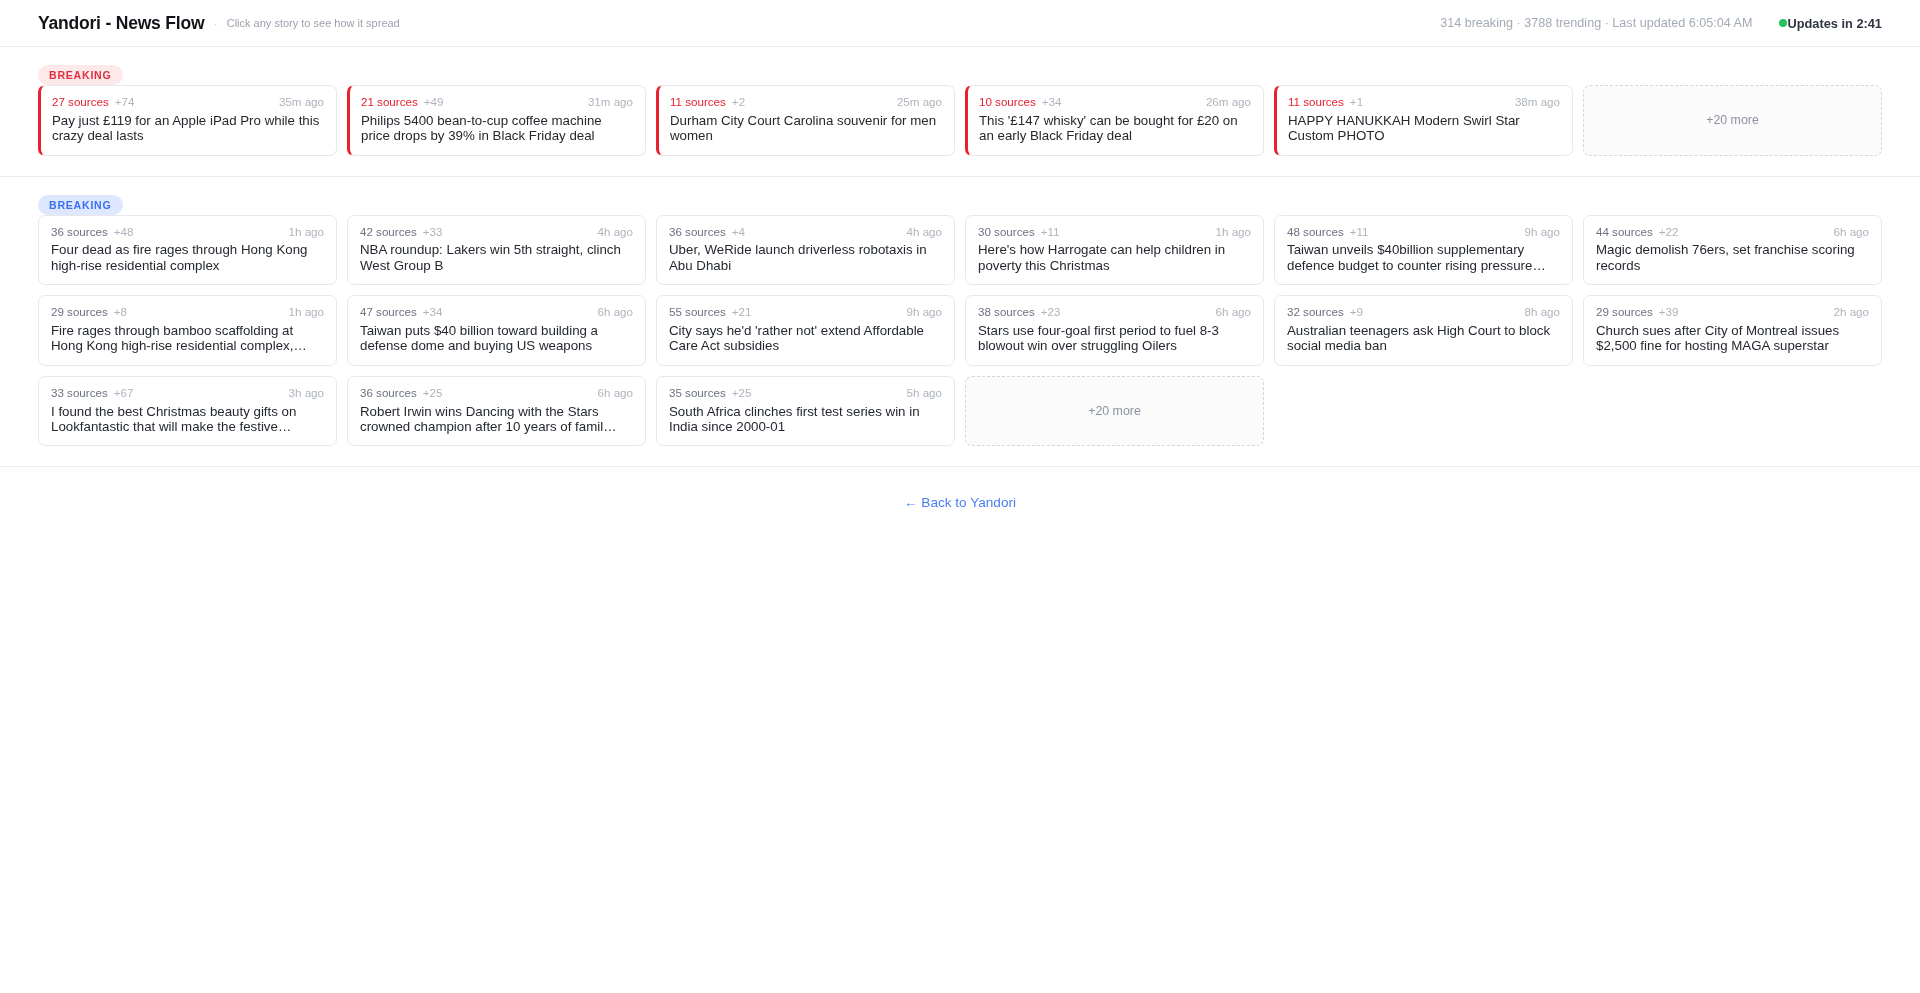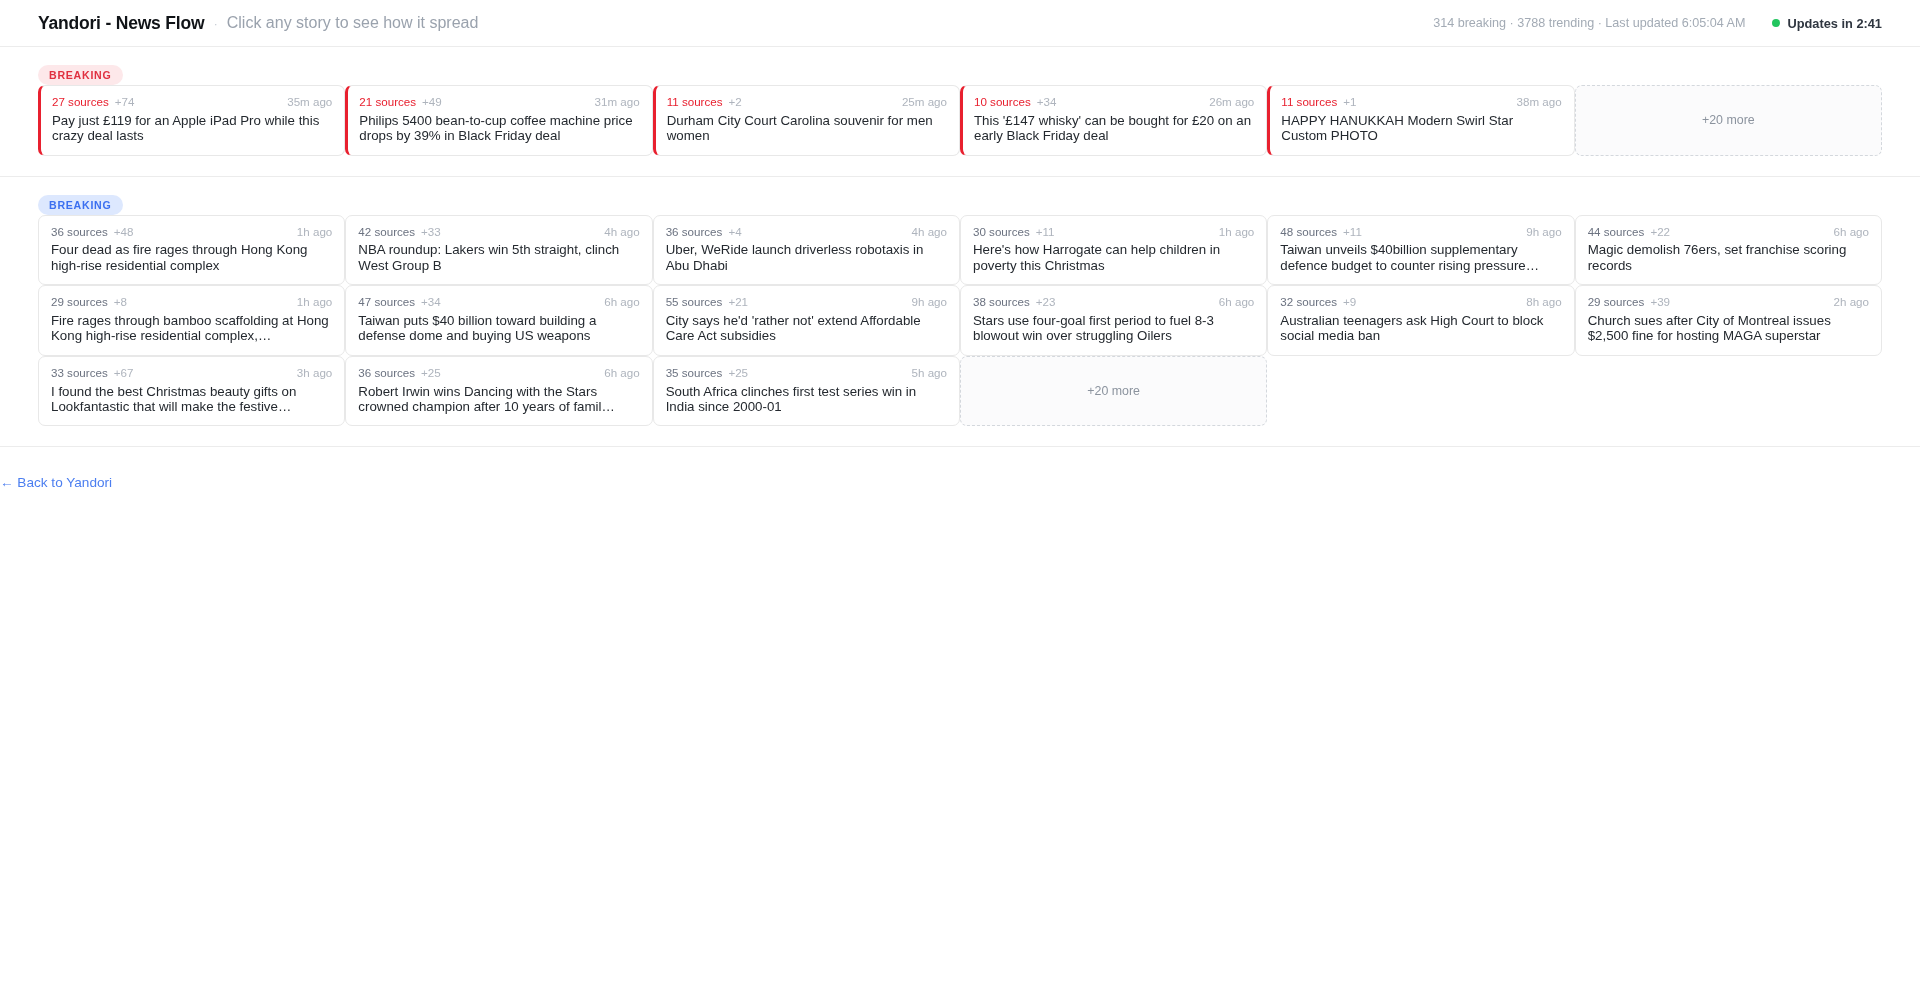--- a/index.html
+++ b/index.html
@@ -26,33 +26,32 @@
     font-weight: 700;
     color: #111418;
     letter-spacing: -0.2px;
   }
   .brand-sep {
     color: #c9ced6;
     font-size: 13px;
     margin: 0 9px;
   }
   .brand-tagline {
-    font-size: 16px;
+    font-size: 11px;
     color: #9aa2ad;
   }
   .header-spacer { flex: 1; }
   .header-stats {
     font-size: 12.6px;
     color: #a3abb5;
     white-space: nowrap;
   }
   .header-updates {
     display: flex;
     align-items: center;
-    gap: 7px;
     margin-left: 27px;
     font-size: 12.8px;
     font-weight: 600;
     color: #2f3640;
     white-space: nowrap;
   }
   .live-dot {
     width: 8px; height: 8px;
     border-radius: 50%;
     background: #22c55e;
@@ -73,20 +72,21 @@
     padding: 4px 11px;
     border-radius: 11px;
   }
   .badge.breaking { background: #fde8ea; color: #e03040; }
   .badge.trending { background: #dde8fe; color: #3b6ff0; }
 
   
   .grid {
     display: grid;
     grid-template-columns: repeat(6, 1fr);
+    gap: 10px;
   }
 
   .card {
     background: #ffffff;
     border: 1px solid #e8e8e8;
     border-radius: 7px;
     padding: 10px 12px 11px 12px;
     min-height: 62px;
     cursor: pointer;
   }
@@ -134,20 +134,21 @@
     justify-content: center;
     font-size: 12.4px;
     color: #8b939e;
     cursor: pointer;
     min-height: 62px;
   }
 
   
   .footer {
     padding: 26px 0 0 0;
+    text-align: center;
   }
   .footer-link {
     font-size: 13.6px;
     color: #4b7ef0;
     text-decoration: none;
     cursor: pointer;
   }
 </style>
 </head>
 <body>

